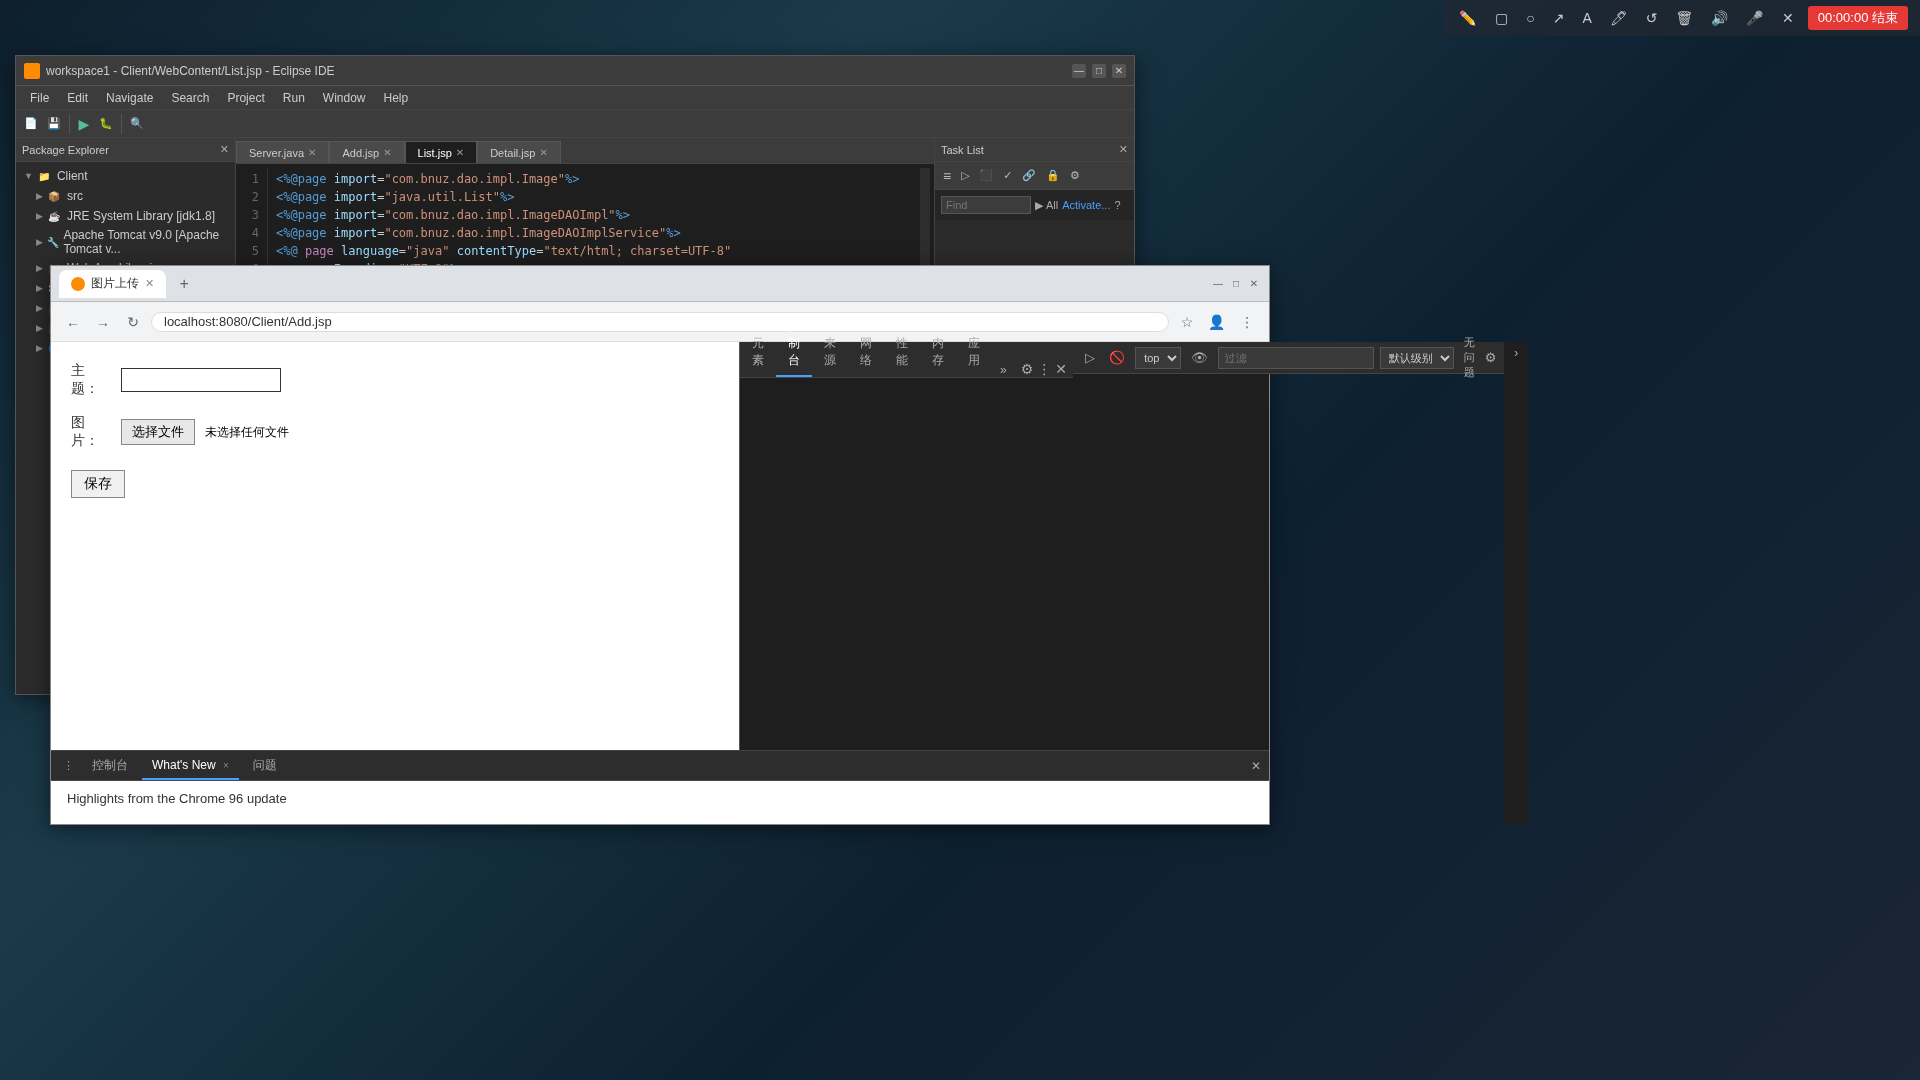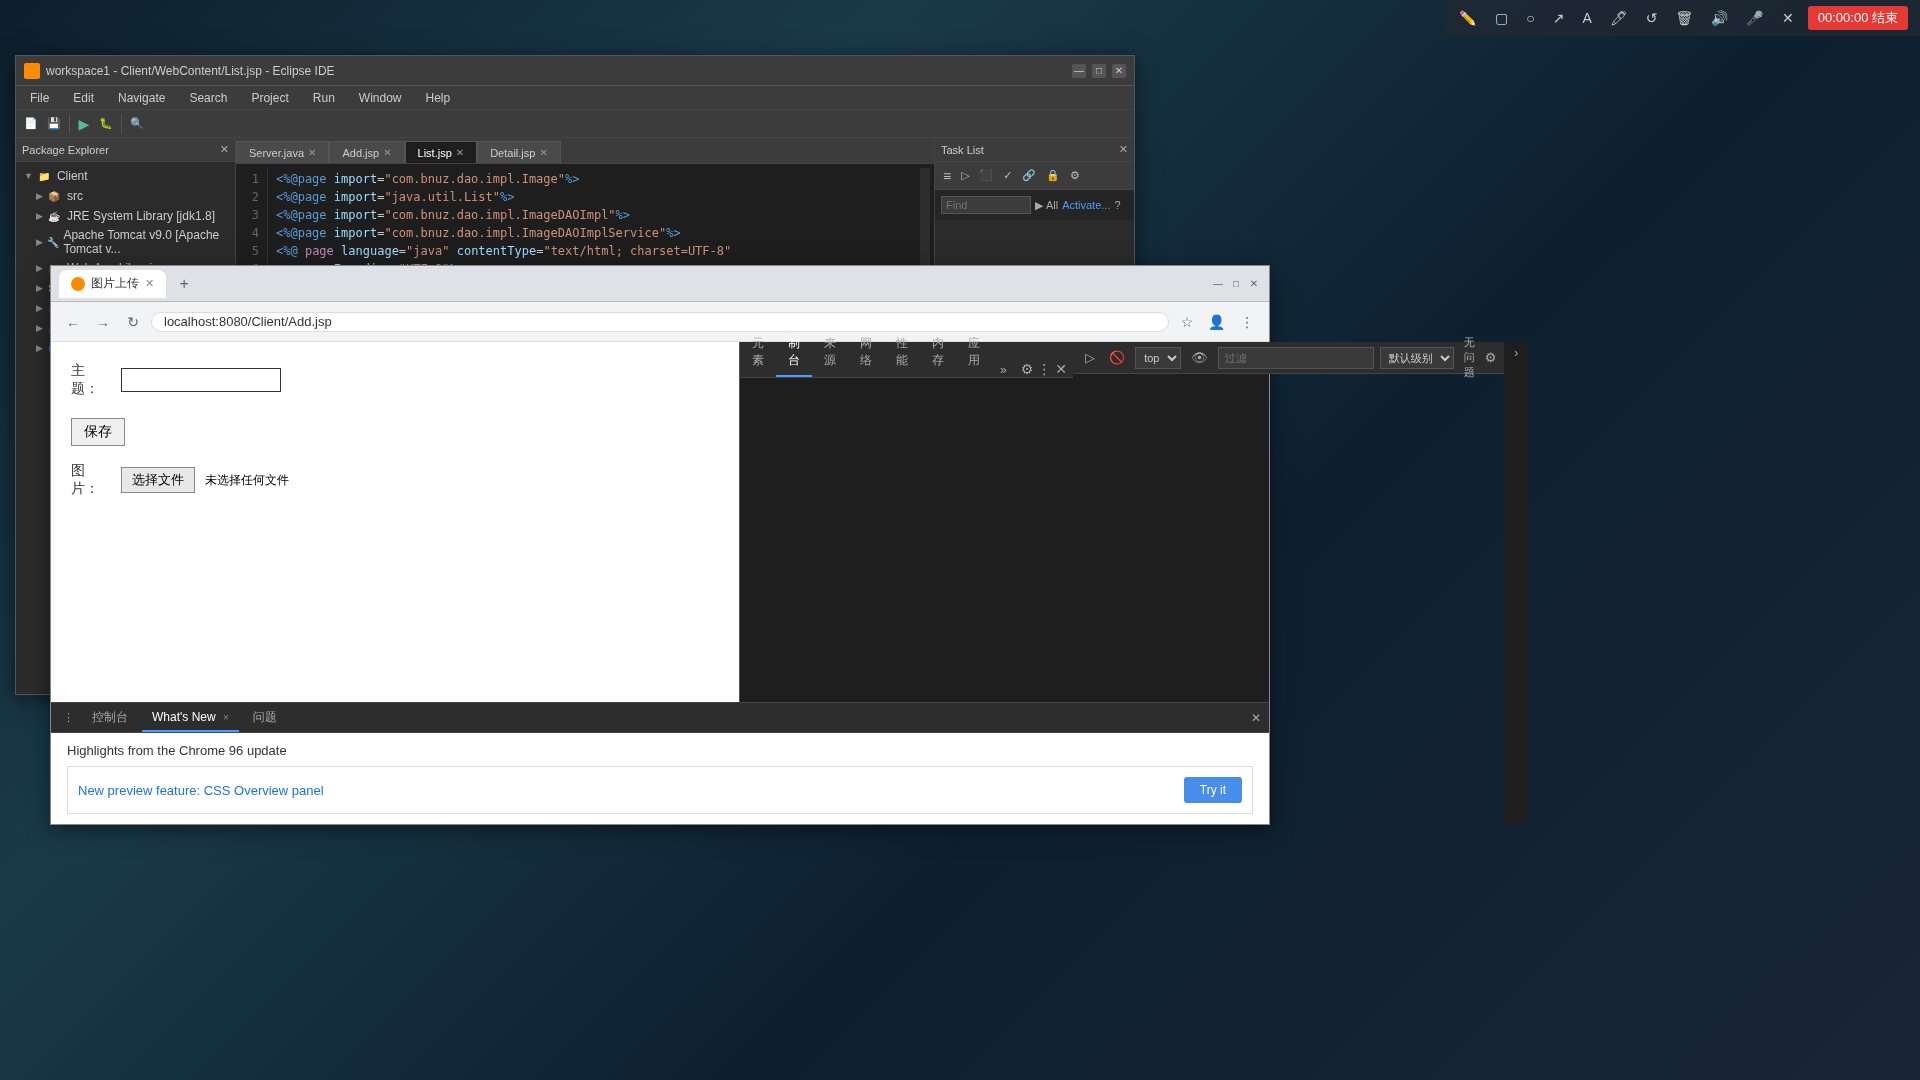--- a/index.html
+++ b/index.html
@@ -101,21 +101,21 @@
       background: #555;
     }
 
     
     .eclipse-menubar {
       background: #3c3c3c;
       height: 24px;
       display: flex;
       align-items: center;
       padding: 0 6px;
-      gap: 8px;
+      gap: 2px;
       border-bottom: 1px solid #444;
     }
     .menu-item {
       color: #ccc;
       font-size: 12px;
       padding: 2px 8px;
       cursor: pointer;
     }
 
     
@@ -813,26 +813,26 @@
 
   <div class="browser-content">
 
     <div class="page-content">
 
       <div class="form-row">
         <span class="form-label">主题：</span>
         <input class="form-input" type="text" style="">
       </div>
       <div class="form-row">
-        <button class="save-btn">保存</button>
-      </div>
-      <div class="form-row">
         <span class="form-label">图片：</span>
         <button class="form-btn">选择文件</button>
         <span>未选择任何文件</span>
+      </div>
+      <div class="form-row">
+        <button class="save-btn">保存</button>
       </div>
     </div>
 
     <div class="devtools-panel">
 
       <div class="devtools-tabs">
         <div class="devtools-tab">
           <span>元素</span>
         </div>
         <div class="devtools-tab active">
@@ -890,19 +890,15 @@
       <span class="devtools-bottom-tab">控制台</span>
       <span class="devtools-bottom-tab active">
         <span>What's New</span>
         <span class="devtools-tab-close">×</span>
       </span>
       <span class="devtools-bottom-tab">问题</span>
       <span style="margin-left:auto;color:#aaa;cursor:pointer;">✕</span>
     </div>
     <div style="background:#fff;padding:10px 16px;">
       <div class="whats-new-title">Highlights from the Chrome 96 update</div>
-      <div class="new-feature-box">
-        <span class="new-feature-link">New preview feature: CSS Overview panel</span>
-        <button class="new-feature-btn" style="opacity:0.8;">Try it</button>
-      </div>
     </div>
   </div>
 </div>
 
 </body></html>

